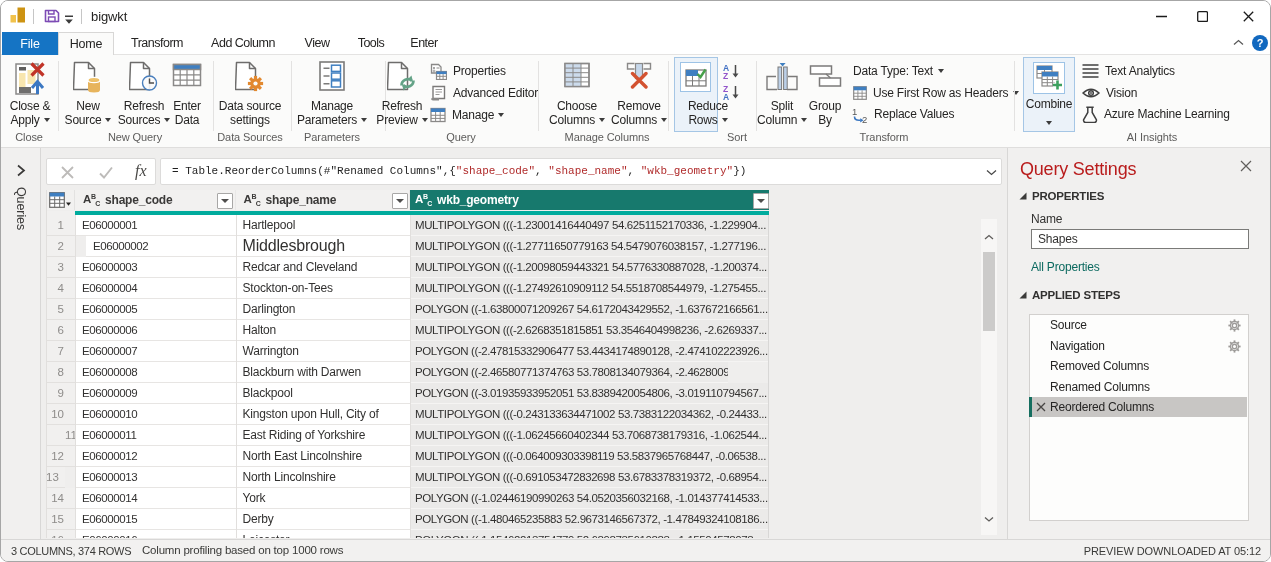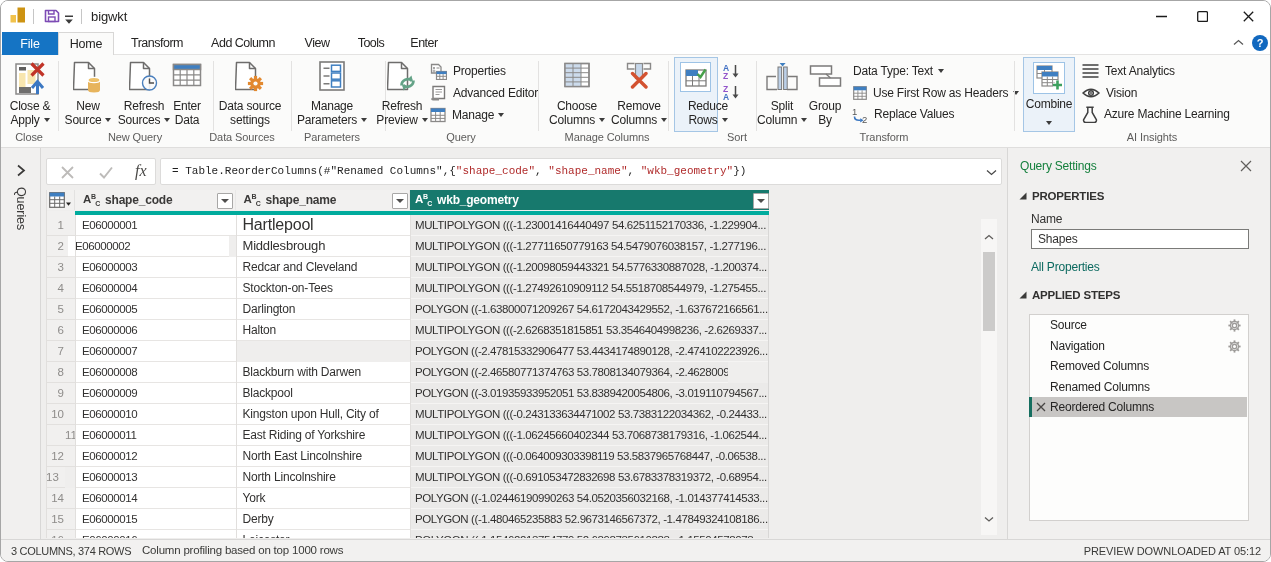--- a/index.html
+++ b/index.html
@@ -332,21 +332,21 @@
           <path d="M1 6 Q9 -1.5 17 6 Q9 13.5 1 6 z" fill="none" stroke="#404040" stroke-width="1.5"></path>
           <circle cx="9" cy="6" r="2.3" fill="none" stroke="#404040" stroke-width="1.5"></circle>
           <circle cx="9" cy="6" r="0.9" fill="#404040"></circle>
         </svg>Vision</div>
 <div class="srow" style="left:1081px;top:51px"><svg width="16" height="17" viewBox="0 0 16 17">
           <path d="M5.8 1.2 v5.3 L1.7 13.5 a2.2 2.2 0 0 0 2 3 h8.6 a2.2 2.2 0 0 0 2 -3 L10.2 6.5 V1.2" fill="none" stroke="#404040" stroke-width="1.5"></path>
           <path d="M4.3 1.2 h7.4" stroke="#404040" stroke-width="1.5"></path>
         </svg>Azure Machine Learning</div>
 <div class="glabel" style="left:-2px;width:60px">Close</div>
 <div class="glabel" style="left:89px;width:90px">New Query</div>
-<div class="glabel" style="left:191px;width:100px">Data Sources</div>
+<div class="glabel" style="left:199px;width:100px">Data Sources</div>
 <div class="glabel" style="left:281px;width:100px">Parameters</div>
 <div class="glabel" style="left:420px;width:80px">Query</div>
 <div class="glabel" style="left:546px;width:120px">Manage Columns</div>
 <div class="glabel" style="left:711px;width:50px">Sort</div>
 <div class="glabel" style="left:838px;width:90px">Transform</div>
 <div class="glabel" style="left:1106px;width:90px">AI Insights</div>
 </div>
 <div class="abs" style="left:0;top:147px;width:1006px;height:391px;background:#efeeed"></div>
 <div class="abs" style="left:0;top:147px;width:40px;height:391px;background:#f1f0ef;border-right:1px solid #d8d7d6"></div>
 <div class="abs" style="left:15px;top:163px">
@@ -394,44 +394,45 @@
     </div>
 <div class="hcell" style="left:409px;width:359px;padding-left:5px;background:#17796d;color:#fff;border-right:none"><span class="abc" style="color:#fff">A<sup>B</sup><sub>C</sub></span>wkb_geometry</div>
 <div class="abs fbtn" style="left:752px;top:192px">
       <span class="da"></span>
     </div>
 <div class="abs" style="left:45px;top:210px;width:29px;height:4px;background:#f1f0ef"></div>
 <div class="abs" style="left:74px;top:210px;width:694px;height:4px;background:#00ab9d"></div>
 <div class="abs" style="left:45px;top:214px;width:723px;height:323px;overflow:hidden">
 <div class="gut" style="left:0;top:0px;width:29px">1</div>
 <div class="cell" style="left:29px;top:0px;width:160.5px">E06000001</div>
-<div class="cell" style="left:189.5px;top:0px;width:174.5px;font-size:16px;letter-spacing:-0.2px">Hartlepool</div>
+<div class="cell" style="left:189.5px;top:0px;width:174.5px;font-size:12px;letter-spacing:-0.2px">Hartlepool</div>
 <div class="cell" style="left:364px;top:0px;width:359px;background:#ebeae9;border-bottom-color:#f5f4f3;padding-left:5px">MULTIPOLYGON (((-1.23001416440497 54.6251152170336, -1.229904...</div>
 <div class="gut" style="left:0;top:21px;width:29px">2</div>
-<div class="cell" style="left:22px;top:21px;width:160.5px">E06000002</div>
-<div class="cell" style="left:189.5px;top:21px;width:199px;font-size:13px;letter-spacing:-0.2px">Middlesbrough</div>
+<div class="cell" style="left:40px;top:21px;width:160.5px">E06000002</div>
+<div class="cell" style="left:189.5px;top:21px;width:199px;font-size:16px;letter-spacing:-0.2px">Middlesbrough</div>
 <div class="cell" style="left:364px;top:21px;width:359px;background:#ebeae9;border-bottom-color:#f5f4f3;padding-left:5px">MULTIPOLYGON (((-1.27711650779163 54.5479076038157, -1.277196...</div>
 <div class="gut" style="left:0;top:42px;width:29px">3</div>
 <div class="cell" style="left:29px;top:42px;width:160.5px">E06000003</div>
 <div class="cell" style="left:189.5px;top:42px;width:174.5px;font-size:12px;letter-spacing:-0.2px">Redcar and Cleveland</div>
 <div class="cell" style="left:364px;top:42px;width:359px;background:#ebeae9;border-bottom-color:#f5f4f3;padding-left:5px">MULTIPOLYGON (((-1.20098059443321 54.5776330887028, -1.200374...</div>
 <div class="gut" style="left:0;top:63px;width:29px">4</div>
 <div class="cell" style="left:29px;top:63px;width:160.5px">E06000004</div>
 <div class="cell" style="left:189.5px;top:63px;width:174.5px;font-size:12px;letter-spacing:-0.2px">Stockton-on-Tees</div>
 <div class="cell" style="left:364px;top:63px;width:359px;background:#ebeae9;border-bottom-color:#f5f4f3;padding-left:5px">MULTIPOLYGON (((-1.27492610909112 54.5518708544979, -1.275455...</div>
 <div class="gut" style="left:0;top:84px;width:29px">5</div>
 <div class="cell" style="left:29px;top:84px;width:160.5px">E06000005</div>
 <div class="cell" style="left:189.5px;top:84px;width:174.5px;font-size:12px;letter-spacing:-0.2px">Darlington</div>
 <div class="cell" style="left:364px;top:84px;width:359px;background:#ebeae9;border-bottom-color:#f5f4f3;padding-left:5px">POLYGON ((-1.63800071209267 54.6172043429552, -1.637672166561...</div>
 <div class="gut" style="left:0;top:105px;width:29px">6</div>
 <div class="cell" style="left:29px;top:105px;width:160.5px">E06000006</div>
 <div class="cell" style="left:189.5px;top:105px;width:174.5px;font-size:12px;letter-spacing:-0.2px">Halton</div>
 <div class="cell" style="left:364px;top:105px;width:359px;background:#ebeae9;border-bottom-color:#f5f4f3;padding-left:5px">MULTIPOLYGON (((-2.6268351815851 53.3546404998236, -2.6269337...</div>
 <div class="gut" style="left:0;top:126px;width:29px">7</div>
 <div class="cell" style="left:29px;top:126px;width:160.5px">E06000007</div>
+<div class="cell" style="left:189.5px;top:126px;width:174.5px;font-size:12px;letter-spacing:-0.2px">Warrington</div>
 <div class="cell" style="left:364px;top:126px;width:359px;background:#ebeae9;border-bottom-color:#f5f4f3;padding-left:5px">POLYGON ((-2.47815332906477 53.4434174890128, -2.474102223926...</div>
 <div class="gut" style="left:0;top:147px;width:29px">8</div>
 <div class="cell" style="left:29px;top:147px;width:160.5px">E06000008</div>
 <div class="cell" style="left:189.5px;top:147px;width:174.5px;font-size:12px;letter-spacing:-0.2px">Blackburn with Darwen</div>
 <div class="cell" style="left:364px;top:147px;width:318px;background:#ebeae9;border-bottom-color:#f5f4f3;padding-left:5px">POLYGON ((-2.46580771374763 53.7808134079364, -2.462800918363...</div>
 <div class="gut" style="left:0;top:168px;width:29px">9</div>
 <div class="cell" style="left:29px;top:168px;width:160.5px">E06000009</div>
 <div class="cell" style="left:189.5px;top:168px;width:174.5px;font-size:12px;letter-spacing:-0.2px">Blackpool</div>
 <div class="cell" style="left:364px;top:168px;width:359px;background:#ebeae9;border-bottom-color:#f5f4f3;padding-left:5px">POLYGON ((-3.01935933952051 53.8389420054806, -3.019110794567...</div>
 <div class="gut" style="left:0;top:189px;width:29px">10</div>
@@ -474,21 +475,21 @@
         <path d="M1 5 L5 1.5 L9 5" fill="none" stroke="#5f5d5b" stroke-width="1.3"></path>
       </svg>
     </div>
 <div class="abs" style="left:983px;top:515px">
       <svg width="10" height="6" viewBox="0 0 10 6">
         <path d="M1 1.5 L5 5 L9 1.5" fill="none" stroke="#5f5d5b" stroke-width="1.3"></path>
       </svg>
     </div>
 <div class="abs" style="left:982px;top:251px;width:12px;height:79px;background:#cccbca"></div>
 <div class="abs" style="left:1006px;top:147px;width:265px;height:391px;background:#f1f0ef;border-left:1px solid #d8d7d6">
-<div class="ptxt" style="left:12px;top:11px;font-size:12px;color:#15803d">Query Settings</div>
+<div class="ptxt" style="left:12px;top:11px;font-size:18px;color:#b91c1c">Query Settings</div>
 <div class="abs" style="left:232px;top:12px">
         <svg width="12" height="12" viewBox="0 0 12 12">
           <path d="M1 1 L11 11 M11 1 L1 11" stroke="#605e5c" stroke-width="1.2"></path>
         </svg>
       </div>
 <div class="abs" style="left:11px;top:44px">
         <svg width="8" height="8" viewBox="0 0 8 8">
           <path d="M7.5 0.5 v7 h-7 z" fill="#3b3a39"></path>
         </svg>
       </div>

